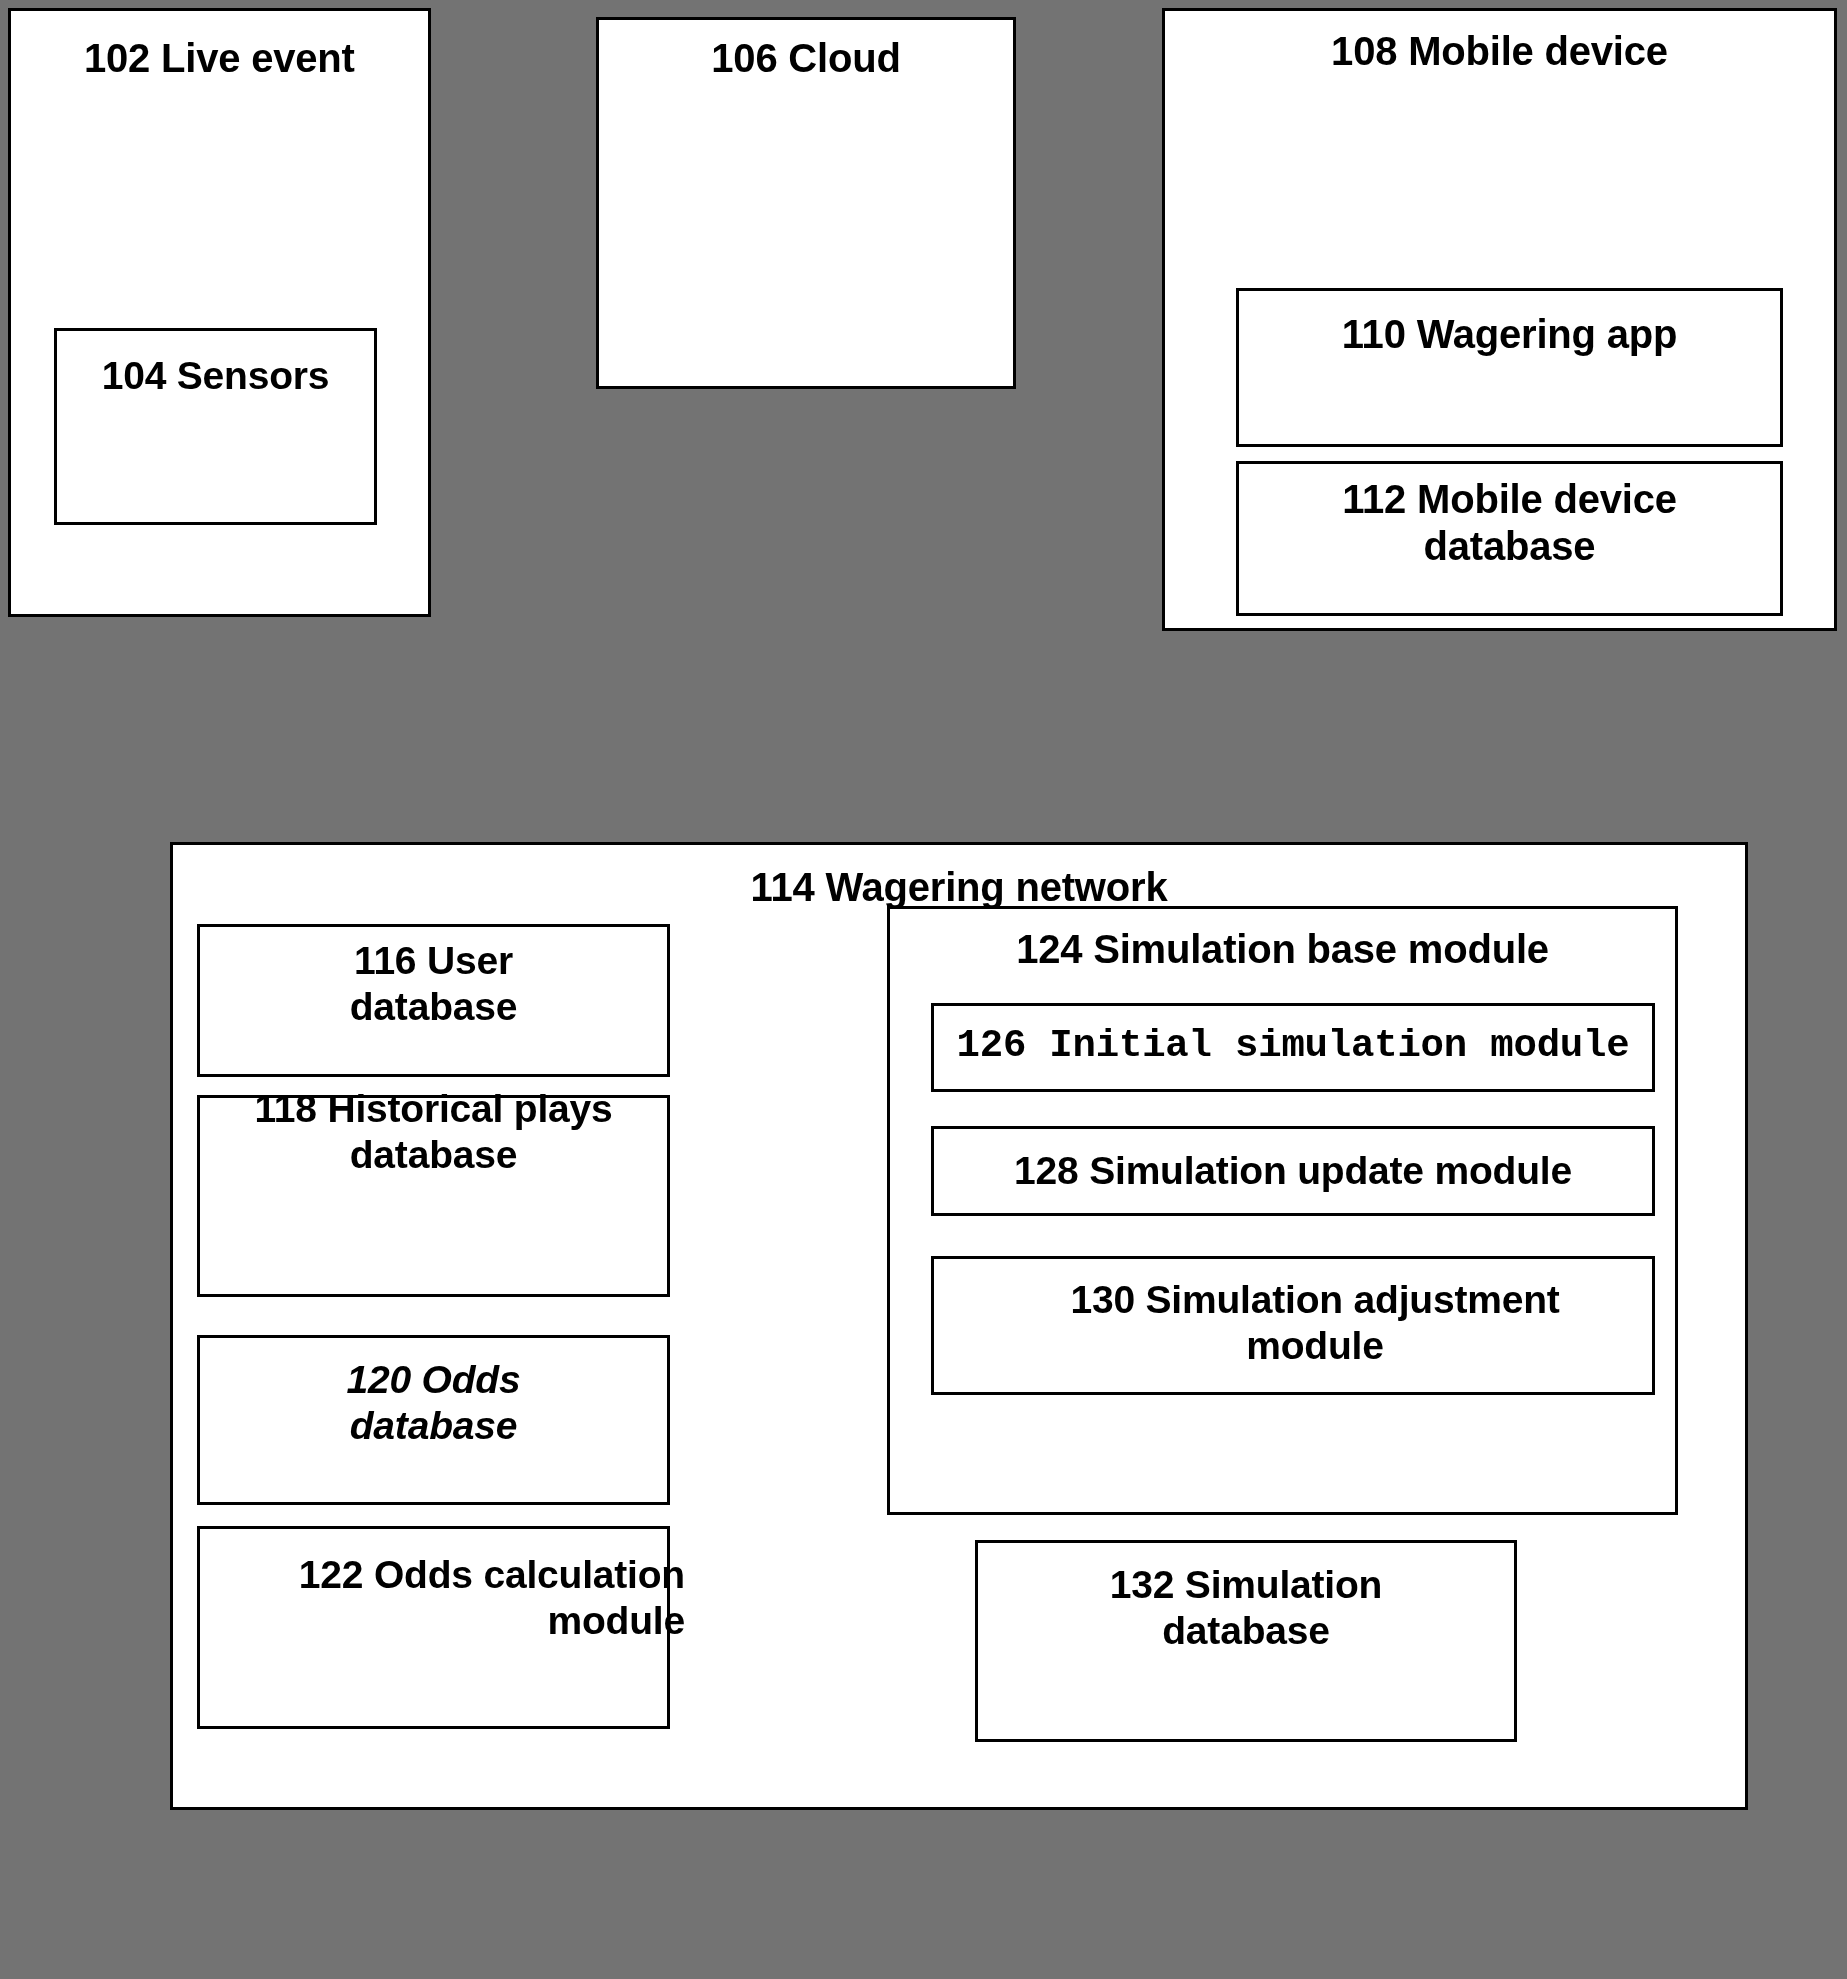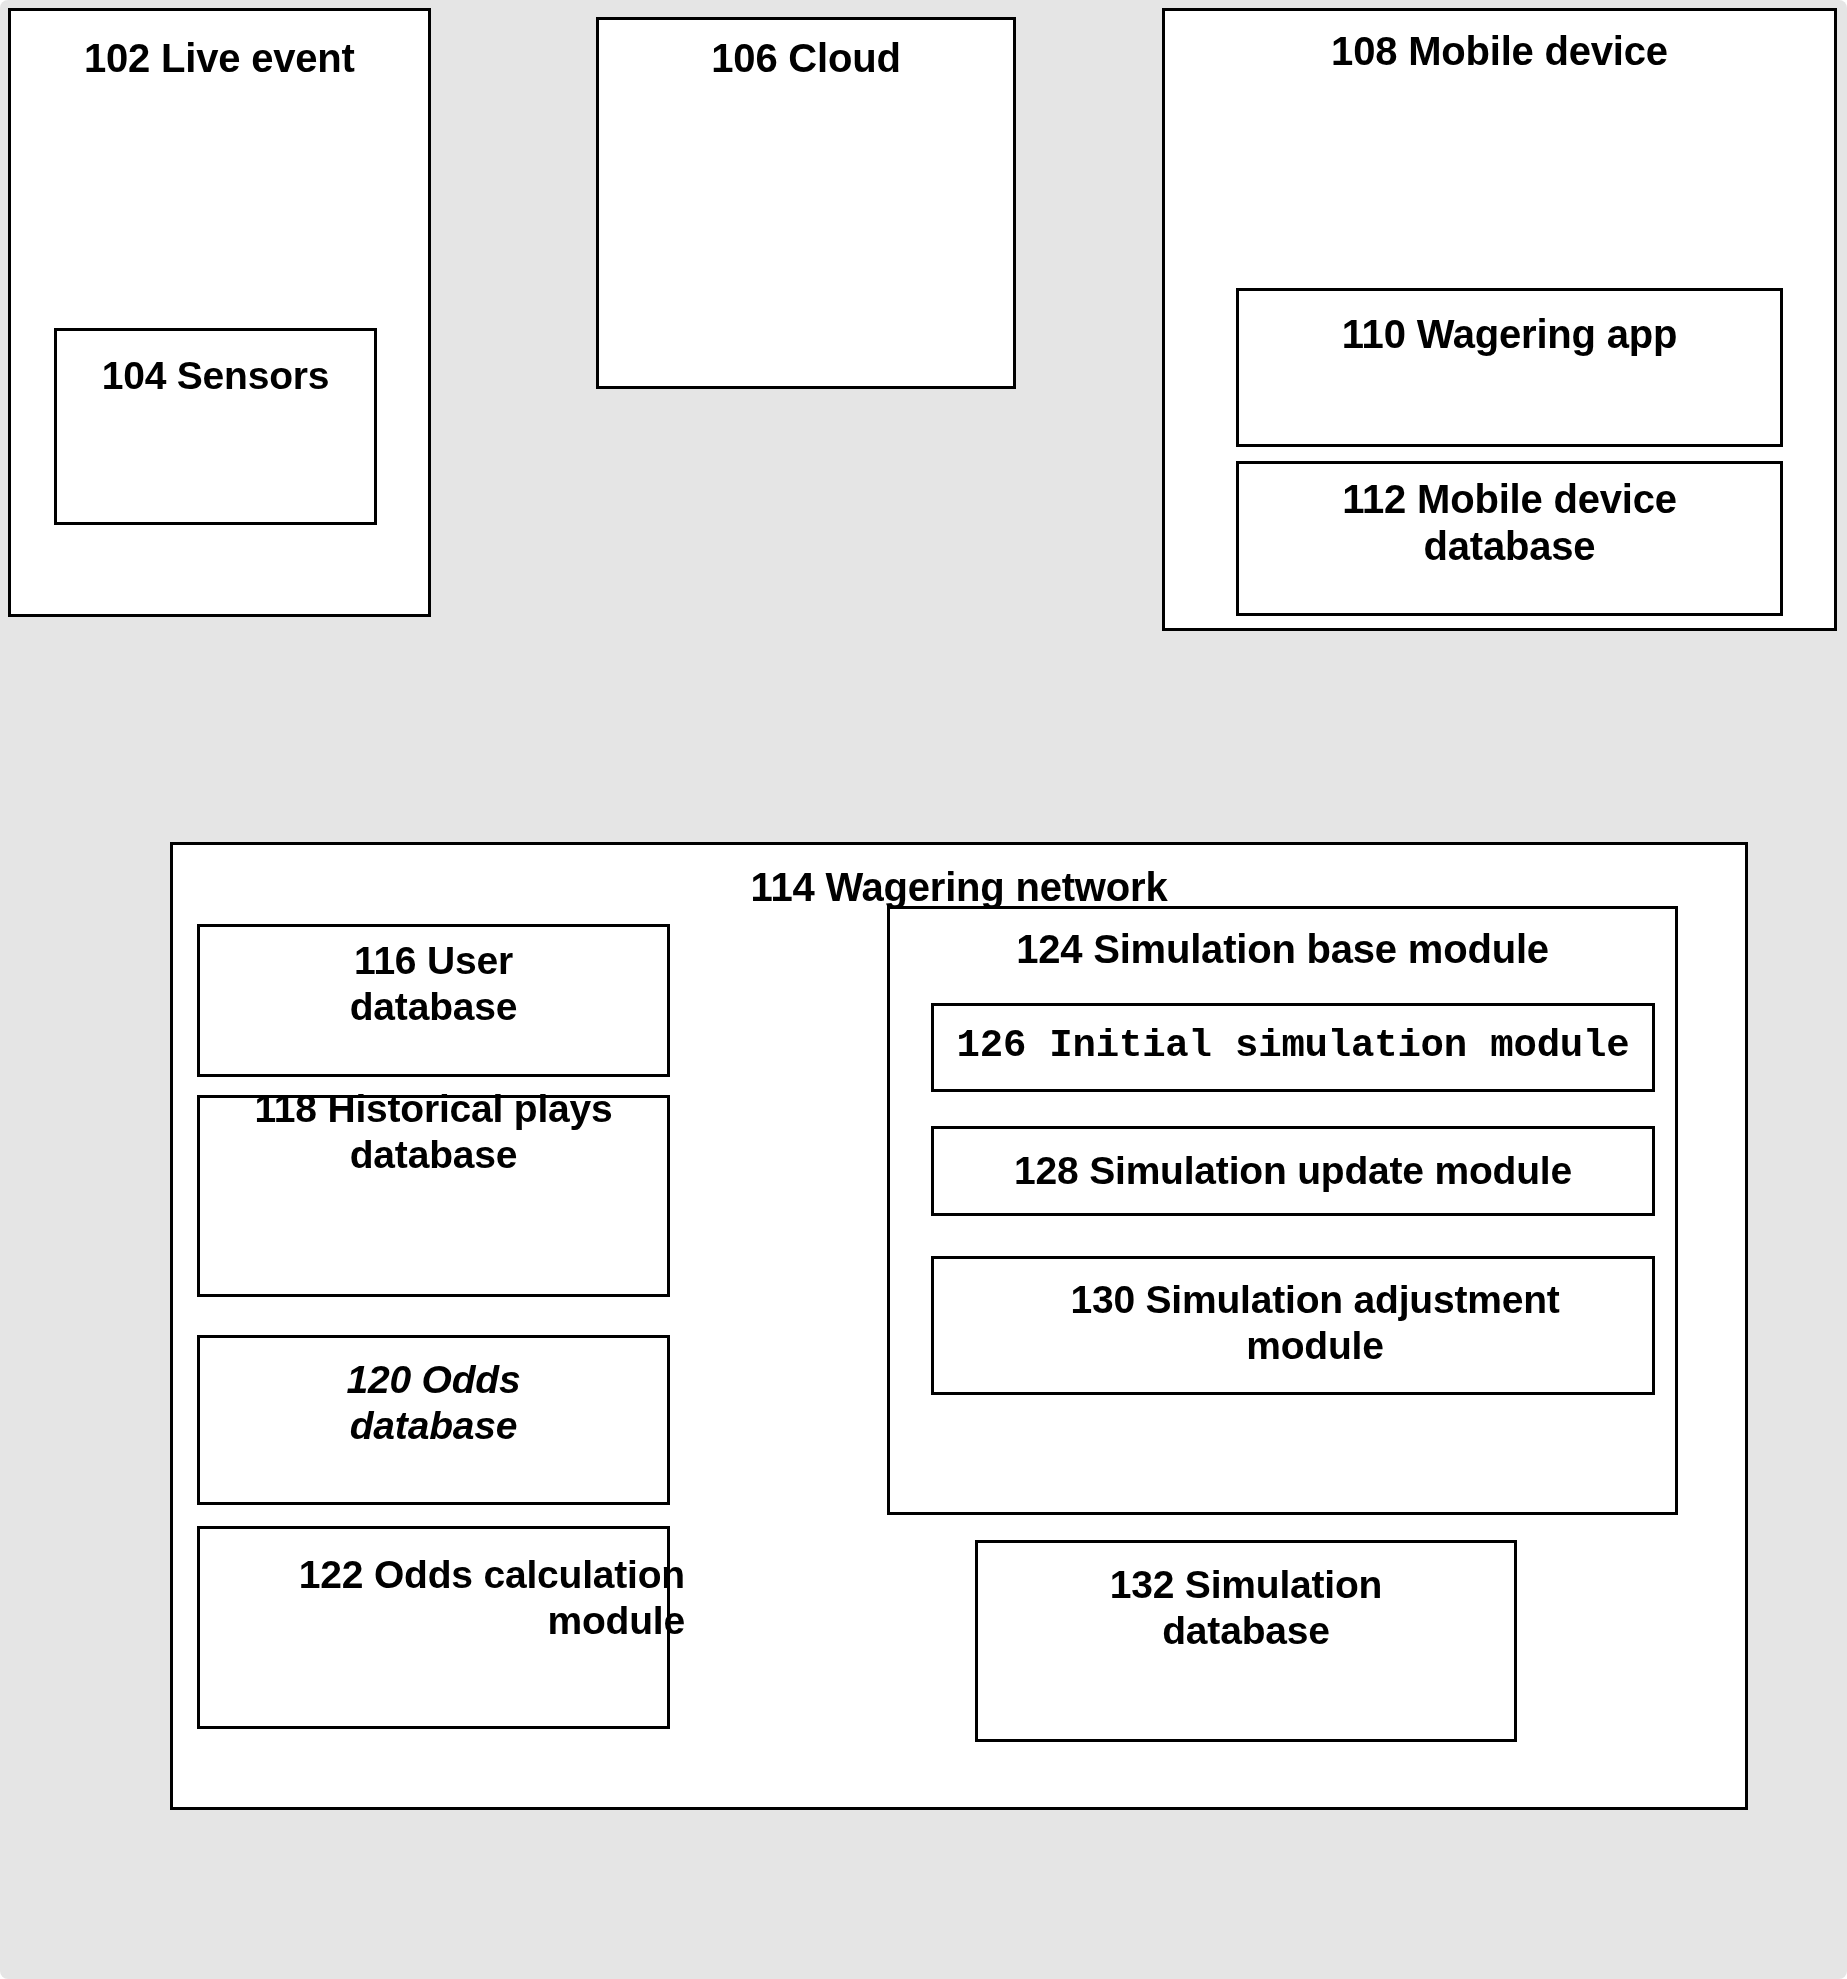--- a/index.html
+++ b/index.html
@@ -7,23 +7,22 @@
     padding: 0;
     background: #ffffff;
   }
   body {
     font-family: "Liberation Sans", sans-serif;
   }
   #canvas {
     position: relative;
     width: 1847px;
     height: 1979px;
-    background: #e5e5e5;
+    background: #737373;
     overflow: hidden;
-    border-radius: 8px;
   }
   .box {
     position: absolute;
     box-sizing: border-box;
     background: #ffffff;
     border: 3.9px solid #000000;
   }
   .box-thin {
     border-width: 3px;
   }

